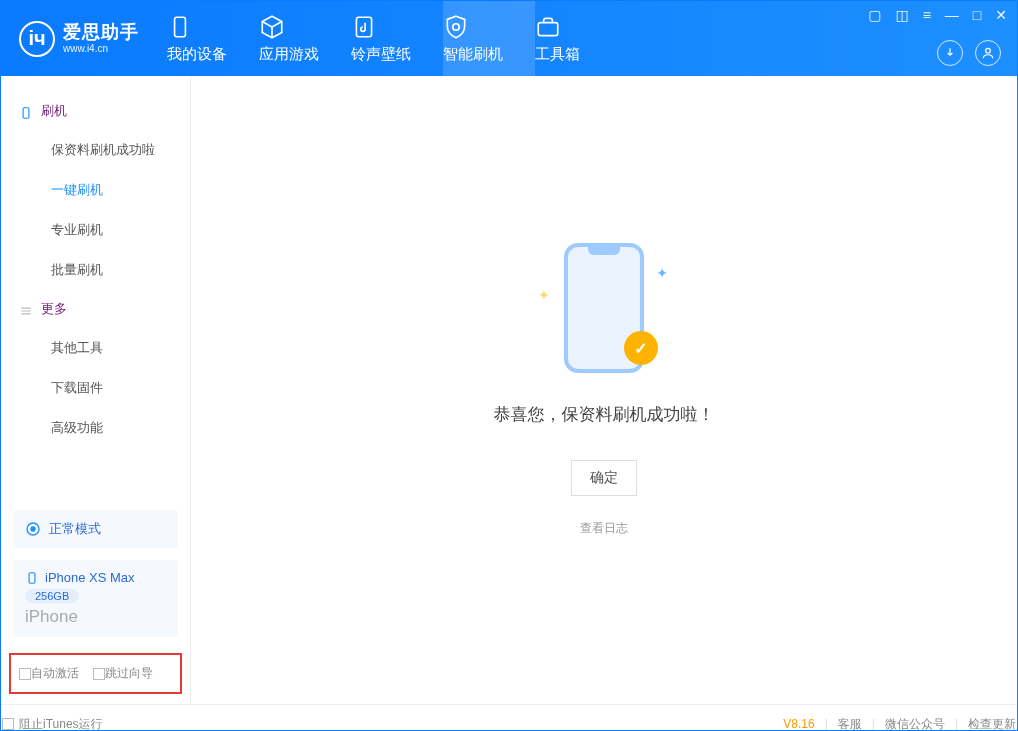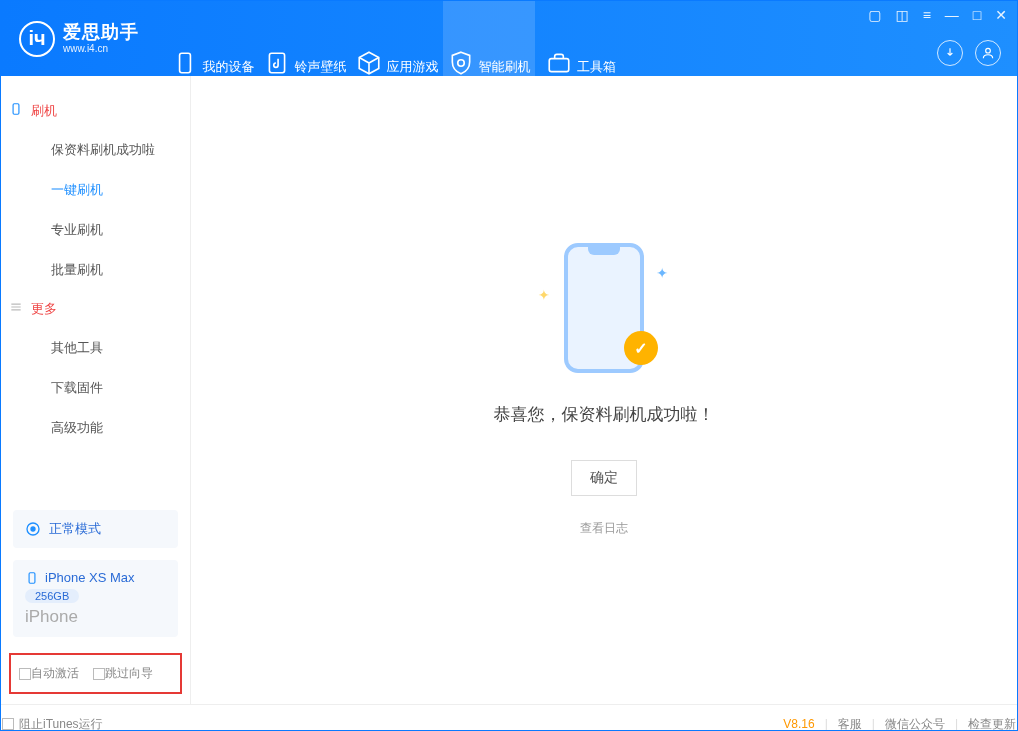--- a/index.html
+++ b/index.html
@@ -6,32 +6,32 @@
 body { background: #fff; width: 1018px; height: 731px; overflow: hidden; border: 1px solid #0a7aff; }
 
 .header { height: 75px; background: linear-gradient(to right, #0a7aff, #1e8fff); display: flex; align-items: center; color: #fff; position: relative; }
 .logo-wrap { display: flex; align-items: center; padding: 0 18px; }
 .logo-icon { width: 36px; height: 36px; border: 2px solid #fff; border-radius: 50%; display: flex; align-items: center; justify-content: center; font-weight: bold; font-size: 20px; margin-right: 8px; }
 .logo-text { display: flex; flex-direction: column; line-height: 1.1; }
 .logo-title { font-size: 18px; font-weight: bold; letter-spacing: 1px; }
 .logo-sub { font-size: 10px; opacity: .9; }
 
 .nav { display: flex; height: 100%; margin-left: 10px; }
-.nav-item { width: 92px; display: flex; flex-direction: row; align-items: flex-end; justify-content: center; cursor: pointer; font-size: 13px; gap: 5px; }
+.nav-item { width: 92px; display: flex; flex-direction: column; align-items: flex-start; justify-content: center; cursor: pointer; font-size: 15px; gap: 5px; }
 .nav-item.active { background: rgba(255,255,255,.15); }
 .nav-icon { width: 26px; height: 26px; }
 
 .win-ctrls { position: absolute; right: 10px; top: 6px; display: flex; gap: 14px; font-size: 14px; }
 .win-ctrls span { cursor: pointer; opacity: .9; }
 .header-right { position: absolute; right: 16px; bottom: 10px; display: flex; gap: 12px; }
 .circle-btn { width: 26px; height: 26px; border: 1.5px solid rgba(255,255,255,.8); border-radius: 50%; display: flex; align-items: center; justify-content: center; cursor: pointer; }
 
 .body { display: flex; height: 628px; }
 .sidebar { width: 190px; border-right: 1px solid #eee; padding-top: 16px; font-size: 13px; color: #555; display: flex; flex-direction: column; }
-.side-group-title { display: flex; align-items: flex-start; gap: 8px; padding: 10px 8px; color: #ef4444; font-weight: 500; }
+.side-group-title { display: flex; align-items: flex-end; gap: 8px; padding: 10px 18px; color: #701a75; font-weight: 500; }
 .side-item { padding: 11px 18px 11px 50px; cursor: pointer; color: #555; }
 .side-item.active { color: #1e8fff; }
 .side-spacer { flex: 1; }
 
 .mode-card, .device-card { margin: 6px 12px; background: #f5f8fc; border-radius: 4px; padding: 10px 12px; font-size: 13px; }
 .mode-card { display: flex; align-items: center; gap: 8px; color: #2a6bd6; }
 .device-card .dev-name { color: #2a6bd6; font-weight: 500; display: flex; align-items: center; gap: 6px; }
 .dev-cap { display: inline-block; background: #e4eefc; color: #2a6bd6; border-radius: 10px; padding: 1px 10px; font-size: 11px; margin-top: 4px; }
 .dev-type { color: #aaa; font-size: 17px; margin-top: 4px; }
 
@@ -71,31 +71,31 @@
   </div>
   <div class="nav">
     <div class="nav-item">
       <svg class="nav-icon" viewBox="0 0 24 24" fill="none" stroke="#fff" stroke-width="1.5">
           <rect x="7" y="3" width="10" height="18" rx="2"></rect>
         </svg>
       <span>我的设备</span>
     </div>
     <div class="nav-item">
       <svg class="nav-icon" viewBox="0 0 24 24" fill="none" stroke="#fff" stroke-width="1.5">
+          <path d="M12 2l9 5v10l-9 5-9-5V7z"></path>
+          <path d="M12 12l9-5M12 12v10M12 12L3 7"></path>
+        </svg>
+      <span>应用游戏</span>
+    </div>
+    <div class="nav-item">
+      <svg class="nav-icon" viewBox="0 0 24 24" fill="none" stroke="#fff" stroke-width="1.5">
           <rect x="5" y="3" width="14" height="18" rx="2"></rect>
           <path d="M13 8v6a2 2 0 11-2-2"></path>
         </svg>
       <span>铃声壁纸</span>
-    </div>
-    <div class="nav-item">
-      <svg class="nav-icon" viewBox="0 0 24 24" fill="none" stroke="#fff" stroke-width="1.5">
-          <path d="M12 2l9 5v10l-9 5-9-5V7z"></path>
-          <path d="M12 12l9-5M12 12v10M12 12L3 7"></path>
-        </svg>
-      <span>应用游戏</span>
     </div>
     <div class="nav-item active">
       <svg class="nav-icon" viewBox="0 0 24 24" fill="none" stroke="#fff" stroke-width="1.5">
           <path d="M12 2l8 3v6c0 5-3.5 9-8 11-4.5-2-8-6-8-11V5z"></path>
           <path d="M9 12a3 3 0 106 0 3 3 0 00-6 0"></path>
         </svg>
       <span>智能刷机</span>
     </div>
     <div class="nav-item">
       <svg class="nav-icon" viewBox="0 0 24 24" fill="none" stroke="#fff" stroke-width="1.5">

